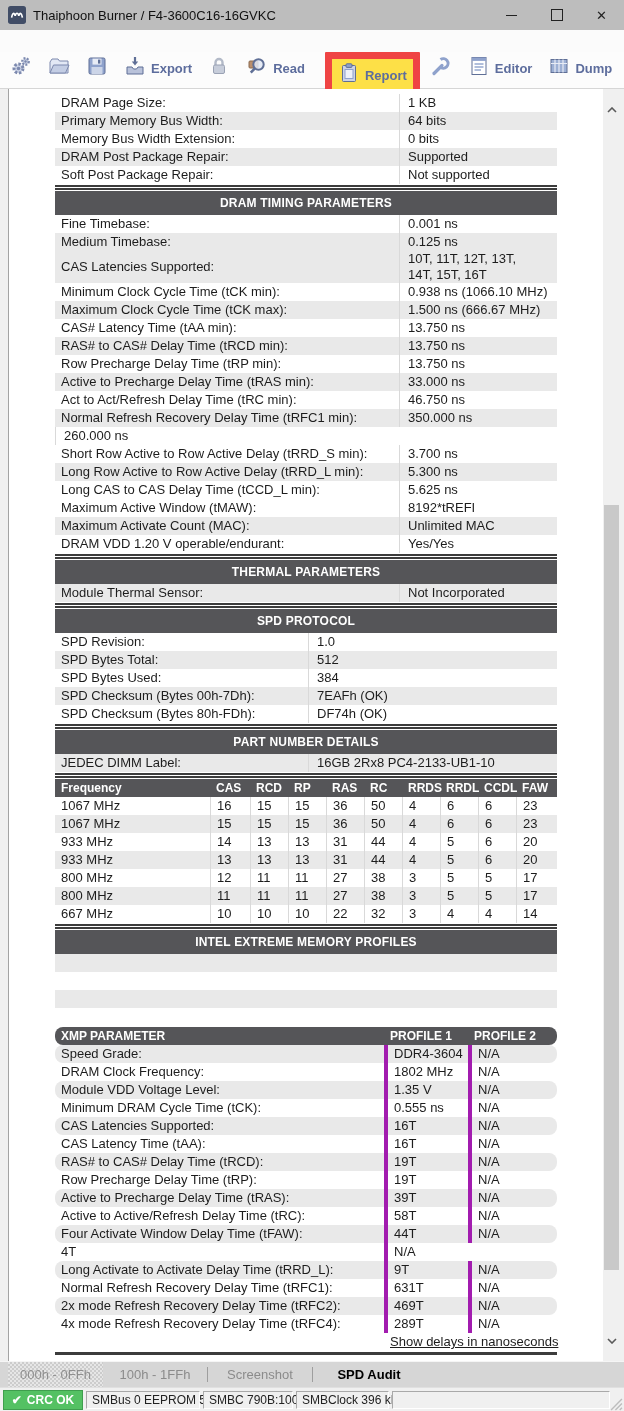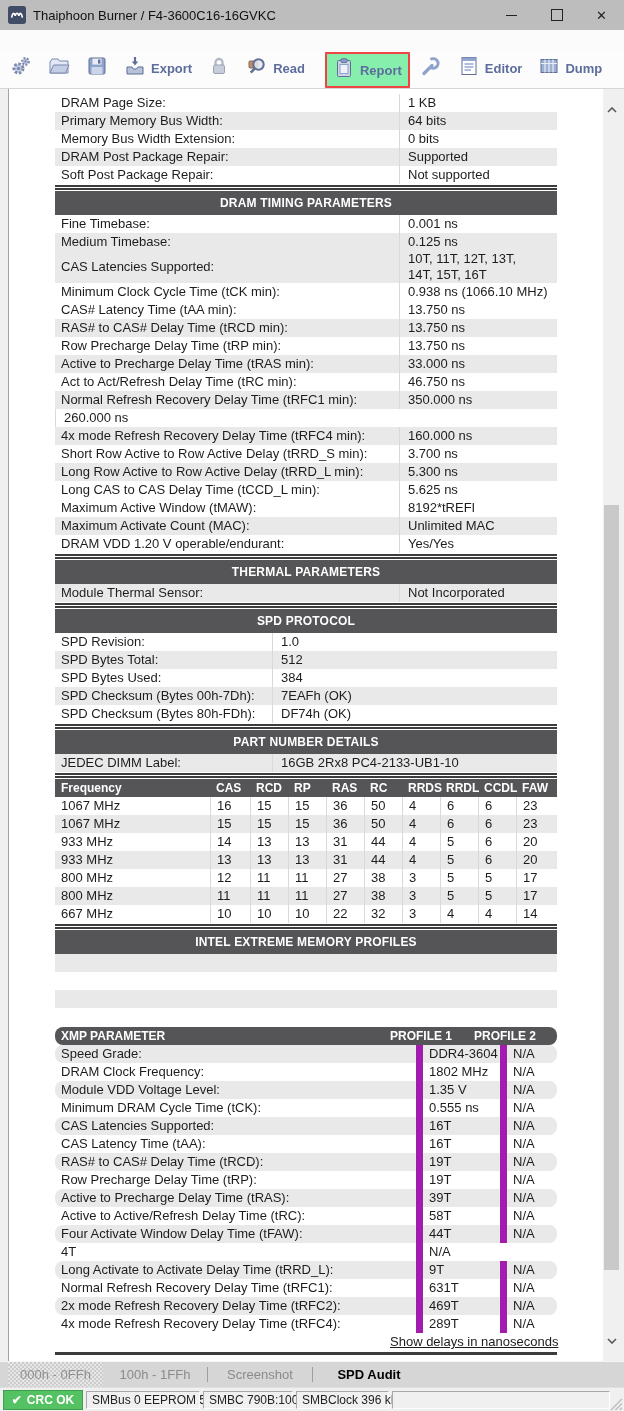--- a/index.html
+++ b/index.html
@@ -15,50 +15,50 @@
   .glyph-min{display:block;width:11px;height:1px;background:#222;}
   .glyph-max{display:block;width:10px;height:10px;border:1px solid #222;}
   
   .menubar{left:0;top:30px;width:624px;height:22px;background:#fbfbfb;display:flex;align-items:center;padding-left:8px;box-sizing:border-box;}
   .mitem{font-size:13px;color:#1a1a1a;padding:2px 9px;}
   
   .toolbar{left:0;top:52px;width:624px;height:37px;background:#fcfcfc;display:flex;align-items:flex-start;border-bottom:1px solid #d6d6d6;box-sizing:border-box;}
   .tbtn{display:flex;align-items:center;gap:5px;padding:3px 6px;margin-left:4px;}
   .tbtn svg{width:22px;height:22px;}
   .tlabel{font-size:13px;font-weight:bold;color:#5d6d9d;}
-  .tbtn.selected{border:2px solid #ef4444;background:#86efac;border-radius:1px;}
+  .tbtn.selected{border:7px solid #ef4444;background:#fde047;border-radius:1px;}
   .tsep{width:1px;height:26px;background:#cfcfcf;margin:0 5px;}
   
   .workspace{left:8px;top:89px;width:612px;height:1272px;background:#ffffff;border-left:1px solid #a3a3a3;box-sizing:border-box;}
   .page{position:absolute;left:46px;top:0;width:502px;}
   .sliver{height:5px;background:#fff;}
   .shade-w{background:#ffffff;}
   .shade-g{background:#e9e9e9;}
   .sechead{height:24px;background:#555558;color:#fff;font-size:12px;font-weight:bold;
            display:flex;align-items:center;justify-content:center;letter-spacing:.2px;margin-top:1px;}
   .sep{height:5px;border-top:2px solid #3c3c3c;border-bottom:2px solid #3c3c3c;background:#fff;box-sizing:border-box;margin-top:1px;}
   .endline{height:3px;background:#3c3c3c;margin-top:1px;}
   .trow{display:grid;grid-template-columns:344px 1fr;height:18px;line-height:18px;font-size:13px;}
   .trow .lbl{padding-left:6px;white-space:nowrap;overflow:hidden;display:flex;align-items:center;}
   .trow .val{padding-left:8px;border-left:1px solid #d9d9d9;white-space:nowrap;}
   .trow.tall{height:32px;}
   .trow.tall .val{display:flex;flex-direction:column;justify-content:center;line-height:16px;}
   .v2:empty{display:none;}
-  .mid .trow{grid-template-columns:217px 1fr;}
+  .mid .trow{grid-template-columns:217px 1fr;gap:36px;}
   
   .fhead,.frow{display:grid;grid-template-columns:155px 40px 38px 38px 38px 38px 38px 38px 38px 1fr;
                height:18px;line-height:18px;font-size:13px;}
   .fhead{background:#555558;color:#fff;font-weight:bold;font-size:12px;margin-top:1px;}
   .fhead span,.frow span{padding-left:6px;white-space:nowrap;}
   .frow span + span{border-left:1px solid #d9d9d9;}
   
   .xhead,.xrow{display:grid;grid-template-columns:329px 84px 1fr;height:18px;line-height:18px;font-size:13px;border-radius:8px;}
   .xhead{background:#555558;color:#fff;font-weight:bold;font-size:12px;margin-top:1px;}
   .xhead span,.xrow span{padding-left:6px;white-space:nowrap;}
-  .xrow span + span{border-left:7px solid #a21caf;margin-left:32px;}
+  .xrow span + span{border-left:4px solid #a21caf;}
   .irow{height:18px;line-height:18px;font-size:13px;padding-left:6px;white-space:nowrap;}
   .xfoot{height:18px;line-height:18px;font-size:13px;padding-left:335px;white-space:nowrap;text-decoration:underline;}
   
   .scrollbar{position:absolute;right:0;top:0;width:17px;height:1272px;background:#f0f0f0;}
   .sb-arrow{position:absolute;left:0;width:17px;height:17px;display:flex;align-items:center;justify-content:center;}
   .sb-thumb{position:absolute;left:1px;width:15px;background:#c9c9c9;}
   
   .rframe{left:620px;top:89px;width:4px;height:1272px;background:#f0f0f0;}
   
   .tabbar{left:0;top:1361px;width:624px;height:26px;background:#d6d6d6;border-top:1px solid #f5f5f5;
@@ -238,20 +238,24 @@
           <span class="lbl">CAS Latencies Supported:</span>
           <span class="val">
             <span>10T, 11T, 12T, 13T,</span>
             <span class="v2">14T, 15T, 16T</span>
           </span>
         </div>
         <div class="trow shade-w">
           <span class="lbl">Minimum Clock Cycle Time (tCK min):</span>
           <span class="val"><span>0.938 ns (1066.10 MHz)</span></span>
         </div>
+        <div class="trow shade-g">
+          <span class="lbl">Maximum Clock Cycle Time (tCK max):</span>
+          <span class="val"><span>1.500 ns (666.67 MHz)</span></span>
+        </div>
         <div class="trow shade-w">
           <span class="lbl">CAS# Latency Time (tAA min):</span>
           <span class="val"><span>13.750 ns</span></span>
         </div>
         <div class="trow shade-g">
           <span class="lbl">RAS# to CAS# Delay Time (tRCD min):</span>
           <span class="val"><span>13.750 ns</span></span>
         </div>
         <div class="trow shade-w">
           <span class="lbl">Row Precharge Delay Time (tRP min):</span>
@@ -264,24 +268,20 @@
         <div class="trow shade-w">
           <span class="lbl">Act to Act/Refresh Delay Time (tRC min):</span>
           <span class="val"><span>46.750 ns</span></span>
         </div>
         <div class="trow shade-g">
           <span class="lbl">Normal Refresh Recovery Delay Time (tRFC1 min):</span>
           <span class="val"><span>350.000 ns</span></span>
         </div>
         <div class="trow shade-w">
           <span class="val"><span>260.000 ns</span></span>
-        </div>
-        <div class="trow shade-g">
-          <span class="lbl">4x mode Refresh Recovery Delay Time (tRFC4 min):</span>
-          <span class="val"><span>160.000 ns</span></span>
         </div>
         <div class="trow shade-w">
           <span class="lbl">Short Row Active to Row Active Delay (tRRD_S min):</span>
           <span class="val"><span>3.700 ns</span></span>
         </div>
         <div class="trow shade-g">
           <span class="lbl">Long Row Active to Row Active Delay (tRRD_L min):</span>
           <span class="val"><span>5.300 ns</span></span>
         </div>
         <div class="trow shade-w">

